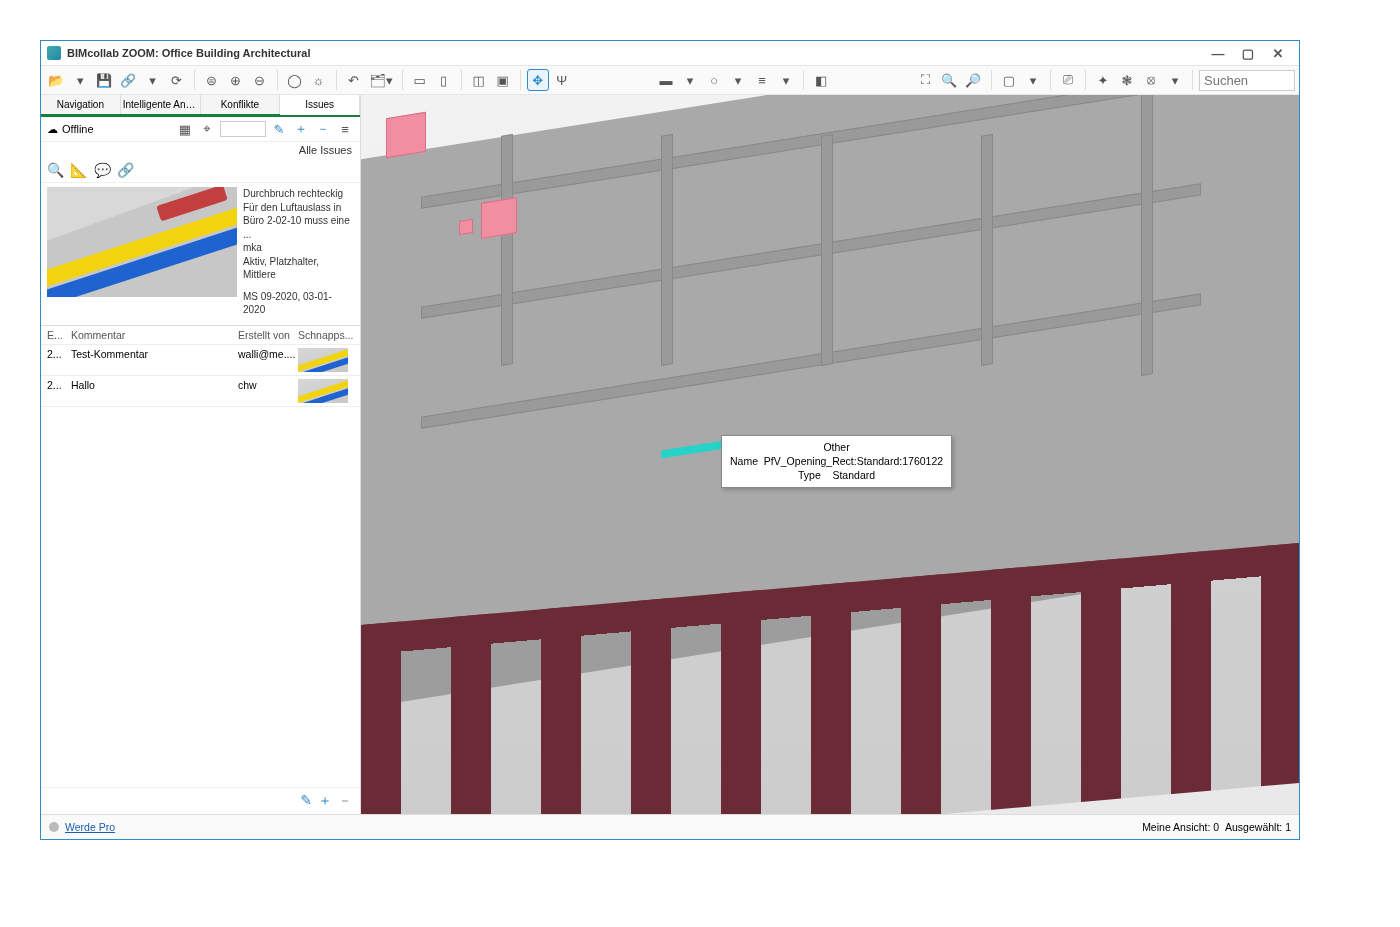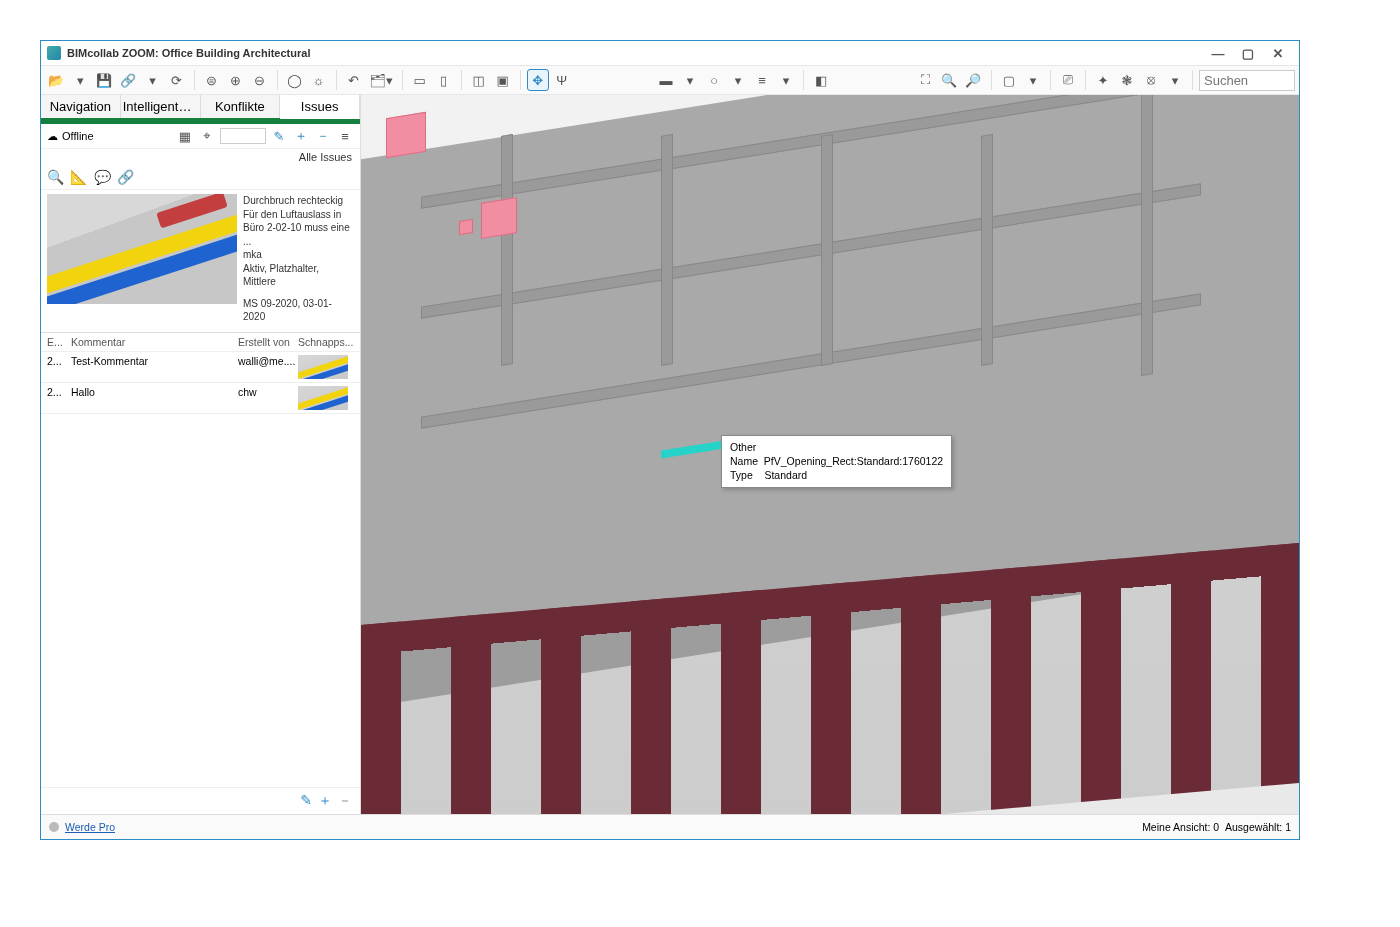--- a/index.html
+++ b/index.html
@@ -12,21 +12,21 @@
 .menubar { height: 22px; display: flex; align-items: center; padding: 0 6px; font-size: 11px; color: #333; }
 .menubar .mitem { padding: 2px 10px; cursor: pointer; }
 .toolbar { height: 30px; border-top: 1px solid #e6e6e6; border-bottom: 1px solid #e6e6e6; display: flex; align-items: center; padding: 0 4px; gap: 2px; background: #fafafa; }
 .toolbar .tbtn { min-width: 22px; height: 22px; display: flex; align-items: center; justify-content: center; font-size: 13px; color: #555; cursor: pointer; border-radius: 3px; padding: 0 3px; }
 .toolbar .tbtn.active { border: 1px solid #2e8cc4; background: #eaf4fb; color:#2e8cc4; }
 .toolbar .sep { width: 1px; height: 20px; background: #ddd; margin: 0 4px; }
 .toolbar .spacer { flex: 1; }
 .toolbar input.search { font-size: 13px; padding: 2px 4px; width: 96px; border: 1px solid #ccc; color:#999; }
 .body { flex: 1; display: flex; overflow: hidden; }
 .sidebar { width: 320px; border-right: 1px solid #ddd; display: flex; flex-direction: column; background:#fff; }
-.tabs { display: flex; font-size: 13px; border-bottom: 6px solid #15803d; }
+.tabs { display: flex; font-size: 10px; border-bottom: 3px solid #15803d; }
 .tabs .tab { flex: 1; text-align: center; padding: 4px 2px; background: #f5f5f5; border-right: 1px solid #ddd; cursor: pointer; white-space: nowrap; overflow: hidden; text-overflow: ellipsis; }
 .tabs .tab.active { background: #fff; border-bottom: 1px solid #fff; margin-bottom: -1px; font-weight: 500; }
 .offlinebar { display: flex; align-items: center; padding: 3px 6px; font-size: 11px; gap: 4px; border-bottom: 1px solid #eee; }
 .offlinebar .spacer { flex: 1; }
 .offlinebar .ib { width: 18px; height: 18px; display:flex; align-items:center; justify-content:center; font-size: 13px; cursor: pointer; color:#555; }
 .offlinebar input { width:46px; font-size:11px; border:1px solid #ccc; padding:1px 2px; }
 .allissues { text-align: right; font-size: 11px; padding: 2px 8px; color: #333; }
 .issuelist { position: relative; border: 1px solid #ddd; margin: 2px 4px; }
 .issuelist .scroll { position: absolute; right: 0; top: 0; bottom: 0; width: 14px; background: #f4f4f4; border-left: 1px solid #ddd; }
 .issuelist .scroll .up, .issuelist .scroll .dn { height: 14px; text-align: center; font-size: 9px; line-height: 14px; color: #555; cursor: pointer; }
@@ -55,21 +55,21 @@
 .statusbar { height:20px; border-top:1px solid #ddd; display:flex; align-items:center; font-size:10.5px; padding:12px 8px; background:#fafafa; }
 .statusbar .dot { width:10px; height:10px; border-radius:5px; background:#bbb; margin-right:6px; }
 .statusbar a { color:#1a5fb4; text-decoration:underline; cursor:pointer; }
 .statusbar .spacer { flex:1; }
 .viewport { flex:1; position:relative; background: linear-gradient(#f2f2f2,#e9e9e9); overflow:hidden; }
 .floor { position:absolute; left:-40px; top:-10px; right:-40px; bottom:180px; background: #a9a9a9; transform: skewY(-9deg); }
 .wall { position:absolute; background:#9a9a9a; border:1px solid #888; transform: skewY(-9deg); }
 .rail { position:absolute; left:0; right:0; bottom:-10px; height:240px; background: linear-gradient(#6a2a36 0 30px, transparent 30px), repeating-linear-gradient(90deg, #6a2a36 0 40px, rgba(120,120,120,.25) 40px 90px); transform: skewY(-5deg); }
 .pinkbox { position:absolute; background:#f28ea2; border:1px solid #d86f87; transform: skewY(-9deg); }
 .cyanbar { position:absolute; background:#25d3c8; height:8px; transform: skewY(-9deg); }
-.tooltip { position:absolute; background:#fff; border:1px solid #888; font-size:10.5px; padding:4px 8px; line-height:1.35; box-shadow:2px 2px 4px rgba(0,0,0,.2); }
+.tooltip { position:absolute; background:#fff; border:1px solid #888; font-size:10.5px; padding:4px 8px; line-height:1.35; box-shadow:2px 2px 4px rgba(0,0,0,.2);text-align:center; }
 </style>
 </head>
 <body>
 
 <div class="window">
 
   <div class="titlebar">
     <div class="logo"></div>
     <div class="title">BIMcollab ZOOM: Office Building Architectural</div>
     <div class="winbtn">—</div>

